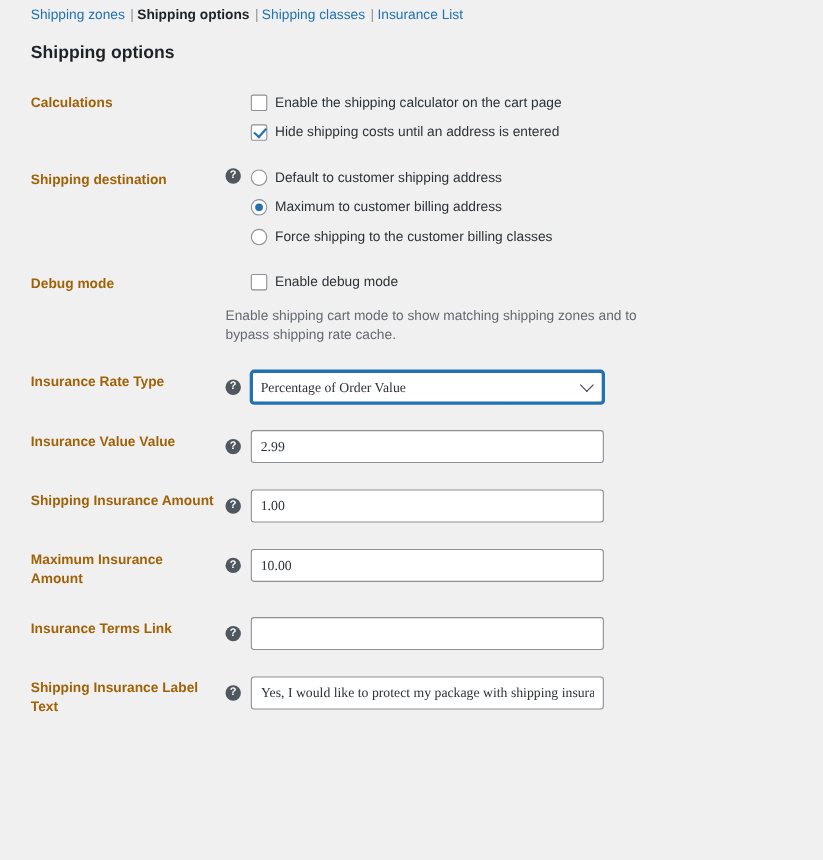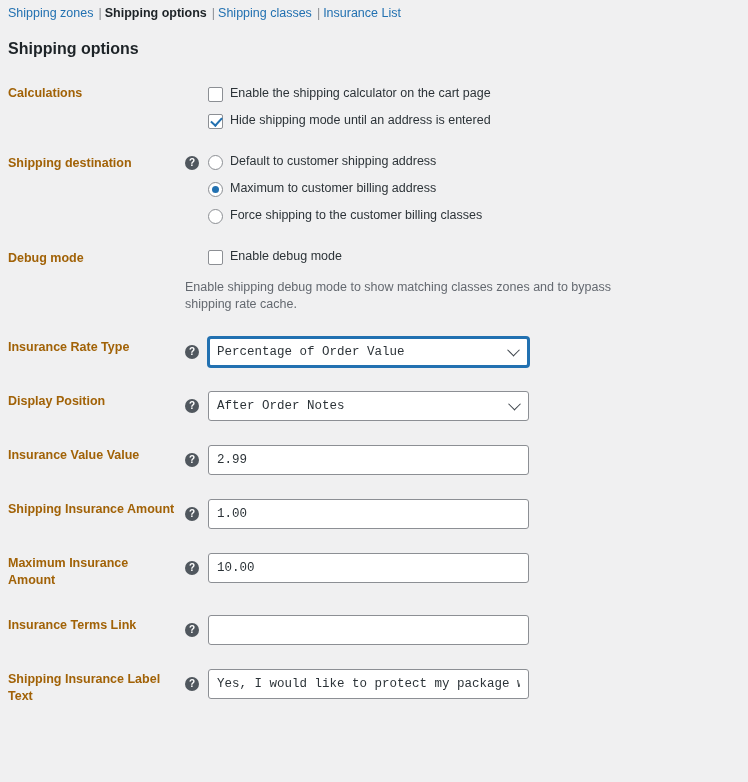--- a/index.html
+++ b/index.html
@@ -3,21 +3,21 @@
 <meta charset="utf-8">
 <style>
   * { box-sizing: border-box; }
   html, body {
     margin: 0; padding: 0;
     width: 748px; height: 782px;
     background: #f0f0f1;
     font-family: "Liberation Sans", sans-serif;
     -webkit-font-smoothing: antialiased;
   }
-  .page { position: relative; width: 636px; height: 782px; padding: 0 0; }
+  .page { position: relative; width: 636px; height: 782px; padding: 0 20px; }
 
   
   .subnav {
     padding: 5px 0 0 8px;
     font-size: 12.5px;
     line-height: 16px;
     color: #2271b1;
     white-space: nowrap;
   }
   .subnav a {
@@ -70,21 +70,21 @@
     text-align: center;
     vertical-align: -2px;
     margin-right: 9px;
     font-family: "Liberation Sans", sans-serif;
     cursor: help;
     user-select: none;
   }
   .helptip.spacer-only { visibility: hidden; }
 
   
-  .opt-line { display: flex; align-items: flex-end; margin-bottom: 10px; }
+  .opt-line { display: flex; align-items: flex-start; margin-bottom: 10px; }
   .opt-line:last-child { margin-bottom: 0; }
 
   .cb, .rb {
     flex: 0 0 auto;
     width: 15px; height: 15px;
     border: 1px solid #8c8f94;
     background: #fff;
     margin: 1px 7px 0 0;
     position: relative;
     border-radius: 2px;
@@ -118,21 +118,21 @@
   }
 
   
   .field-wrap { display: flex; align-items: center; }
   input.txt, .sel {
     width: 321px;
     height: 30px;
     border: 1px solid #8c8f94;
     border-radius: 3px;
     background: #fff;
-    font-family: Liberation Mono, monospace;
+    font-family: Liberation Serif, serif;
     font-size: 12.5px;
     color: #2c3338;
     padding: 0 8px;
     line-height: 28px;
     outline: none;
   }
   input.txt::placeholder { color: #8c8f94; }
 
   .sel {
     position: relative;
@@ -176,21 +176,21 @@
         <th>Calculations</th>
         <td>
           <div class="opt-line">
             <span class="helptip spacer-only"></span>
             <span class="cb"></span>
             <span class="opt-label">Enable the shipping calculator on the cart page</span>
           </div>
           <div class="opt-line">
             <span class="helptip spacer-only"></span>
             <span class="cb checked"></span>
-            <span class="opt-label">Hide shipping mode until an address is entered</span>
+            <span class="opt-label">Hide shipping costs until an address is entered</span>
           </div>
         </td>
       </tr>
 
       <tr>
         <th>Shipping destination</th>
         <td>
           <div class="opt-line">
             <span class="helptip">?</span>
             <span class="rb"></span>
@@ -210,49 +210,37 @@
       </tr>
 
       <tr>
         <th>Debug mode</th>
         <td>
           <div class="opt-line">
             <span class="helptip spacer-only"></span>
             <span class="cb"></span>
             <span class="opt-label">Enable debug mode</span>
           </div>
-          <div class="desc">Enable shipping debug mode to show matching classes zones and to bypass shipping rate cache.</div>
+          <div class="desc">Enable shipping cart mode to show matching shipping zones and to bypass shipping rate cache.</div>
         </td>
       </tr>
 
       <tr>
         <th>Insurance Rate Type</th>
         <td>
           <div class="field-wrap">
             <span class="helptip">?</span>
             <div class="sel focused">
               <span>Percentage of Order Value</span>
               <span class="chev"></span>
             </div>
           </div>
         </td>
       </tr>
 
-      <tr>
-        <th>Display Position</th>
-        <td>
-          <div class="field-wrap">
-            <span class="helptip">?</span>
-            <div class="sel">
-              <span>After Order Notes</span>
-              <span class="chev"></span>
-            </div>
-          </div>
-        </td>
-      </tr>
 
       <tr>
         <th>Insurance Value Value</th>
         <td>
           <div class="field-wrap">
             <span class="helptip">?</span>
             <input class="txt" type="text" value="2.99" style="">
           </div>
         </td>
       </tr>

